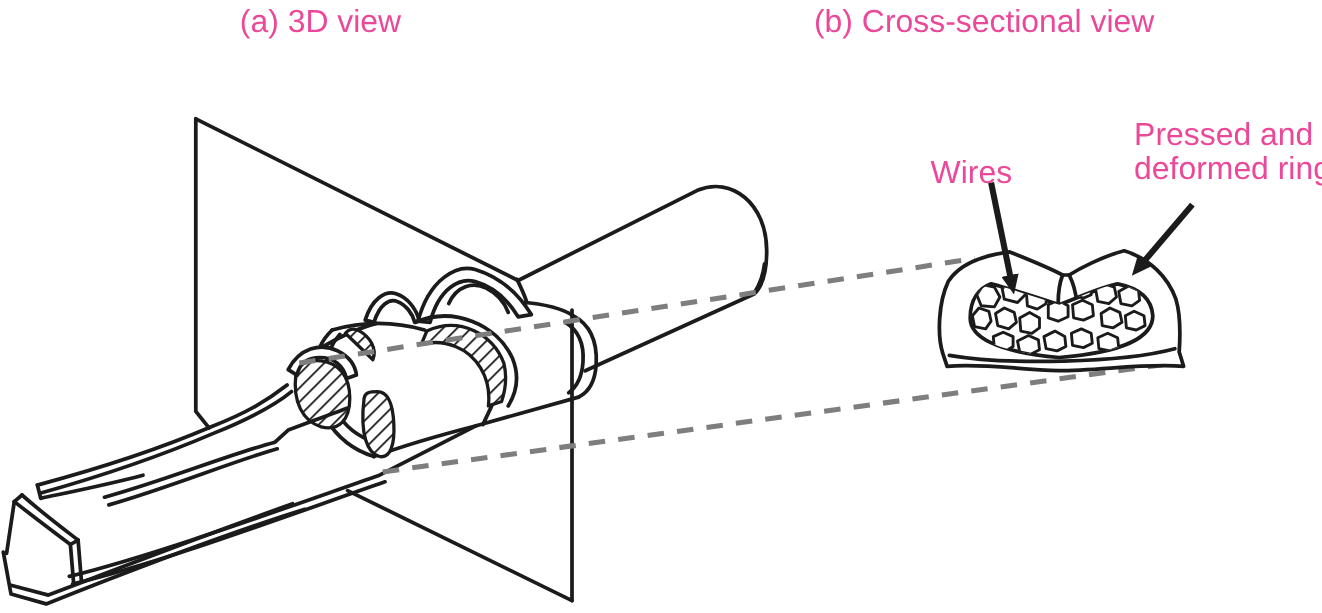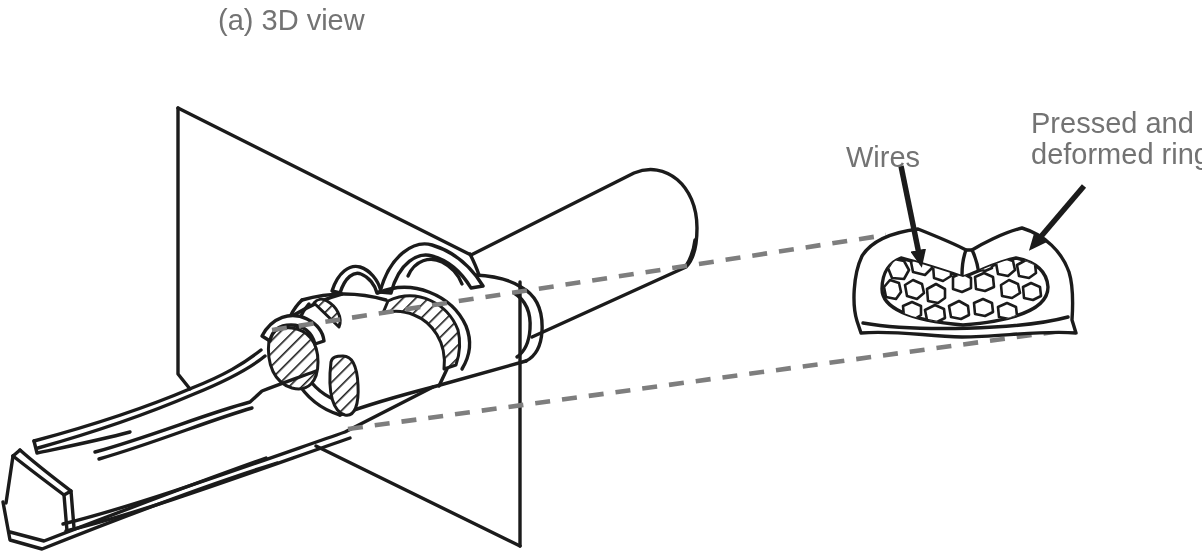--- a/index.html
+++ b/index.html
@@ -1,20 +1,20 @@
 <!DOCTYPE html>
 <html><head>
 <meta charset="utf-8">
 <style>
   html,body{margin:0;padding:0;background:#ffffff;}
   body{width:1202px;height:557px;position:relative;overflow:hidden;
        font-family:"Liberation Sans", sans-serif;color:#1b1b1b;}
   .stage{position:absolute;left:0;top:0;width:1202px;height:557px;}
   svg{position:absolute;left:0;top:0;}
-  .label{position:absolute;font-size:29px;line-height:31px;color:#737373;white-space:nowrap;}
+  .label{position:absolute;font-size:29px;line-height:31px;color:#ec4899;white-space:nowrap;}
   .label.wrap{white-space:normal;}
   #title-a{left:218px;top:5px;}
   #title-b{left:740px;top:5px;}
   #wires-label{left:846px;top:114px;margin-top:28px;}
   #ring-label{left:996px;top:108px;width:205px;margin-left:35px;}
   .ln{fill:none;stroke:#1b1b1b;stroke-width:3.4;stroke-linecap:round;stroke-linejoin:round;}
   .fw{fill:#ffffff;stroke:#1b1b1b;stroke-width:3.4;stroke-linejoin:round;}
   .fwo{fill:#ffffff;stroke:none;}
   .ht{fill:url(#hatch);stroke:#1b1b1b;stroke-width:3;stroke-linejoin:round;}
   .dash{fill:none;stroke:#7e7e7e;stroke-width:4.6;stroke-dasharray:15 12;}
@@ -133,15 +133,16 @@
         <polygon class="cell" points="998,307 1007,303 1016,307 1017,316 1009,319 999,317"></polygon>
         <polygon class="cell" points="977,261 984,257 991,260 992,268 985,271 978,269"></polygon>
       </g>
 
       <path class="arrow" d="M901,166 L919,254"></path>
       <path class="arrow" d="M1084,186 L1038,240"></path>
     </g>
   </svg>
 
   <div id="title-a" class="label">(a) 3D view</div>
+  <div id="title-b" class="label">(b) Cross-sectional view</div>
   <div id="wires-label" class="label">Wires</div>
   <div id="ring-label" class="label wrap">Pressed and deformed ring</div>
 </div>
 
 </body></html>

